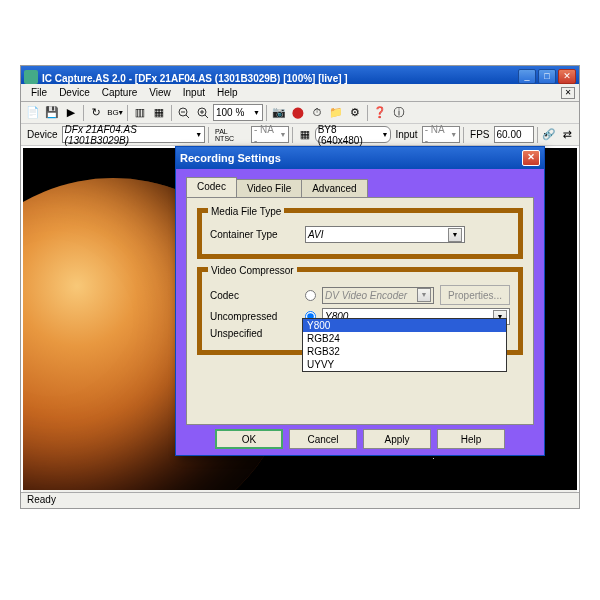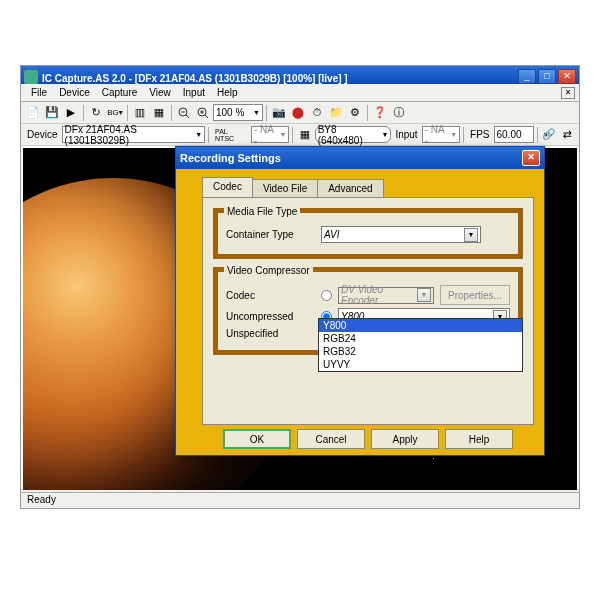--- a/index.html
+++ b/index.html
@@ -38,25 +38,25 @@
   
   
   .bottombar { position: absolute; left: 2px; right: 2px; bottom: 2px; height: 16px; background: #f0f0ec; display: flex; align-items: center; padding: 0 4px; font-size: 10px; gap: 4px; }
   .slider { flex: 1; height: 3px; background: #ccc; position: relative; }
   .slider .thumb { position: absolute; width: 8px; height: 12px; background: #ddd; border: 1px solid #888; top: -5px; left: 50%; }
   
   
   .statusbar { position: absolute; bottom: 0; left: 0; right: 0; height: 16px; background: #f0f0ec; border-top: 1px solid #aaa; padding: 1px 6px; font-size: 10px; }
   
   
-  .dialog { position: absolute; top: 146px; left: 175px; width: 370px; height: 310px; background: #eab308; border: 1px solid #0a4bb8; box-shadow: 3px 3px 8px rgba(0,0,0,.4); }
+  .dialog { position: absolute; top: 146px; left: 175px; width: 370px; height: 310px; background: #8b5cf6; border: 1px solid #0a4bb8; box-shadow: 3px 3px 8px rgba(0,0,0,.4); }
   .dlg-titlebar { height: 22px; background: linear-gradient(to bottom, #2a6ed8, #0a4bb8); display: flex; align-items: center; padding: 0 4px; color: #fff; font-weight: bold; font-size: 11px; }
   .dlg-titlebar .dtitle { flex: 1; }
   .dlg-close { width: 18px; height: 16px; background: linear-gradient(#e87a5a,#c83a2a); border: 1px solid #fff; border-radius: 2px; text-align: center; line-height: 13px; color: #fff; cursor: pointer; font-size: 9px; }
-  .dlg-body { padding: 8px 10px; margin-left: 16px; }
+  .dlg-body { padding: 8px 10px; }
   .tabs { display: flex; }
   .tab { padding: 3px 10px; font-size: 10px; background: #ece9d8; border: 1px solid #888; border-bottom: none; margin-right: -1px; cursor: pointer; }
   .tab.active { background: #ece9d8; position: relative; z-index: 2; }
   .tab:not(.active) { background: #e0ddc8; margin-top: 2px; }
   .tabpage { border: 1px solid #888; padding: 10px 10px 12px 10px; background: #ece9d8; height: 228px; position: relative; }
   
   .groupbox { border: 5px solid #a16207; padding: 10px 8px 8px 8px; margin-bottom: 8px; position: relative; }
   .groupbox .legend { position: absolute; top: -7px; left: 6px; background: #ece9d8; padding: 0 3px; font-size: 10px; }
   .field-row { display: flex; align-items: center; margin: 3px 0; }
   .field-label { width: 95px; text-align: left; padding-right: 6px; font-size: 10px; }
@@ -138,21 +138,21 @@
     <div class="tbtn">⏱</div>
     <div class="tbtn">📁</div>
     <div class="tbtn">⚙</div>
     <div class="tsep"></div>
     <div class="tbtn">❓</div>
     <div class="tbtn">ⓘ</div>
   </div>
 
   <div class="toolbar">
     <span class="tlabel">Device</span>
-    <div class="tcombo" style="width:150px;">
+    <div class="tcombo" style="width:150px;font-style:italic;">
         <span class="val">DFx 21AF04.AS (1301B3029B)</span>
         <span class="arrow">▼</span>
       </div>
     <div class="tsep"></div>
     <span class="tlabel" style="font-size:7px;line-height:7px;">PAL NTSC</span>
     <div class="tcombo" style="width:40px;color:#888;">
         <span class="val">- NA -</span>
         <span class="arrow">▼</span>
       </div>
     <div class="tsep"></div>

